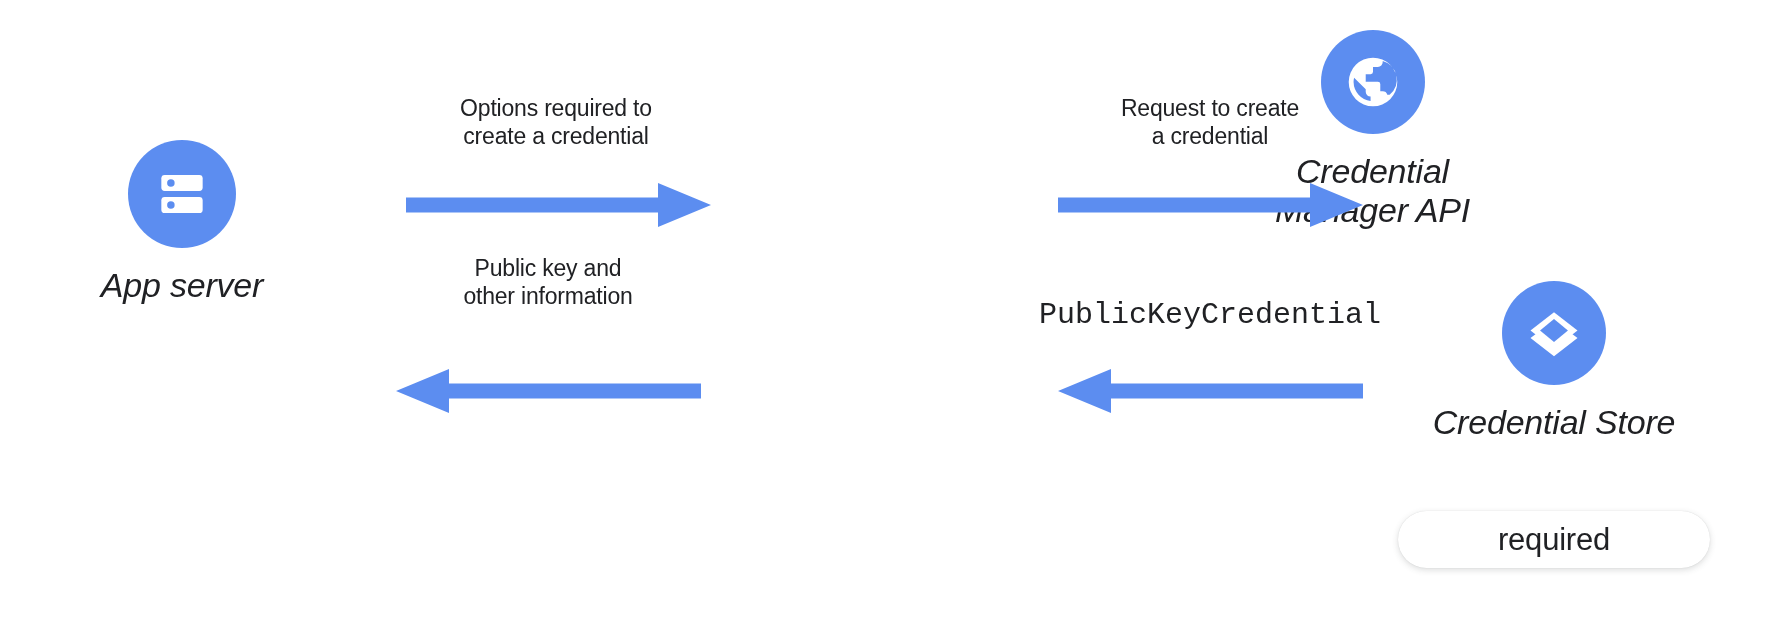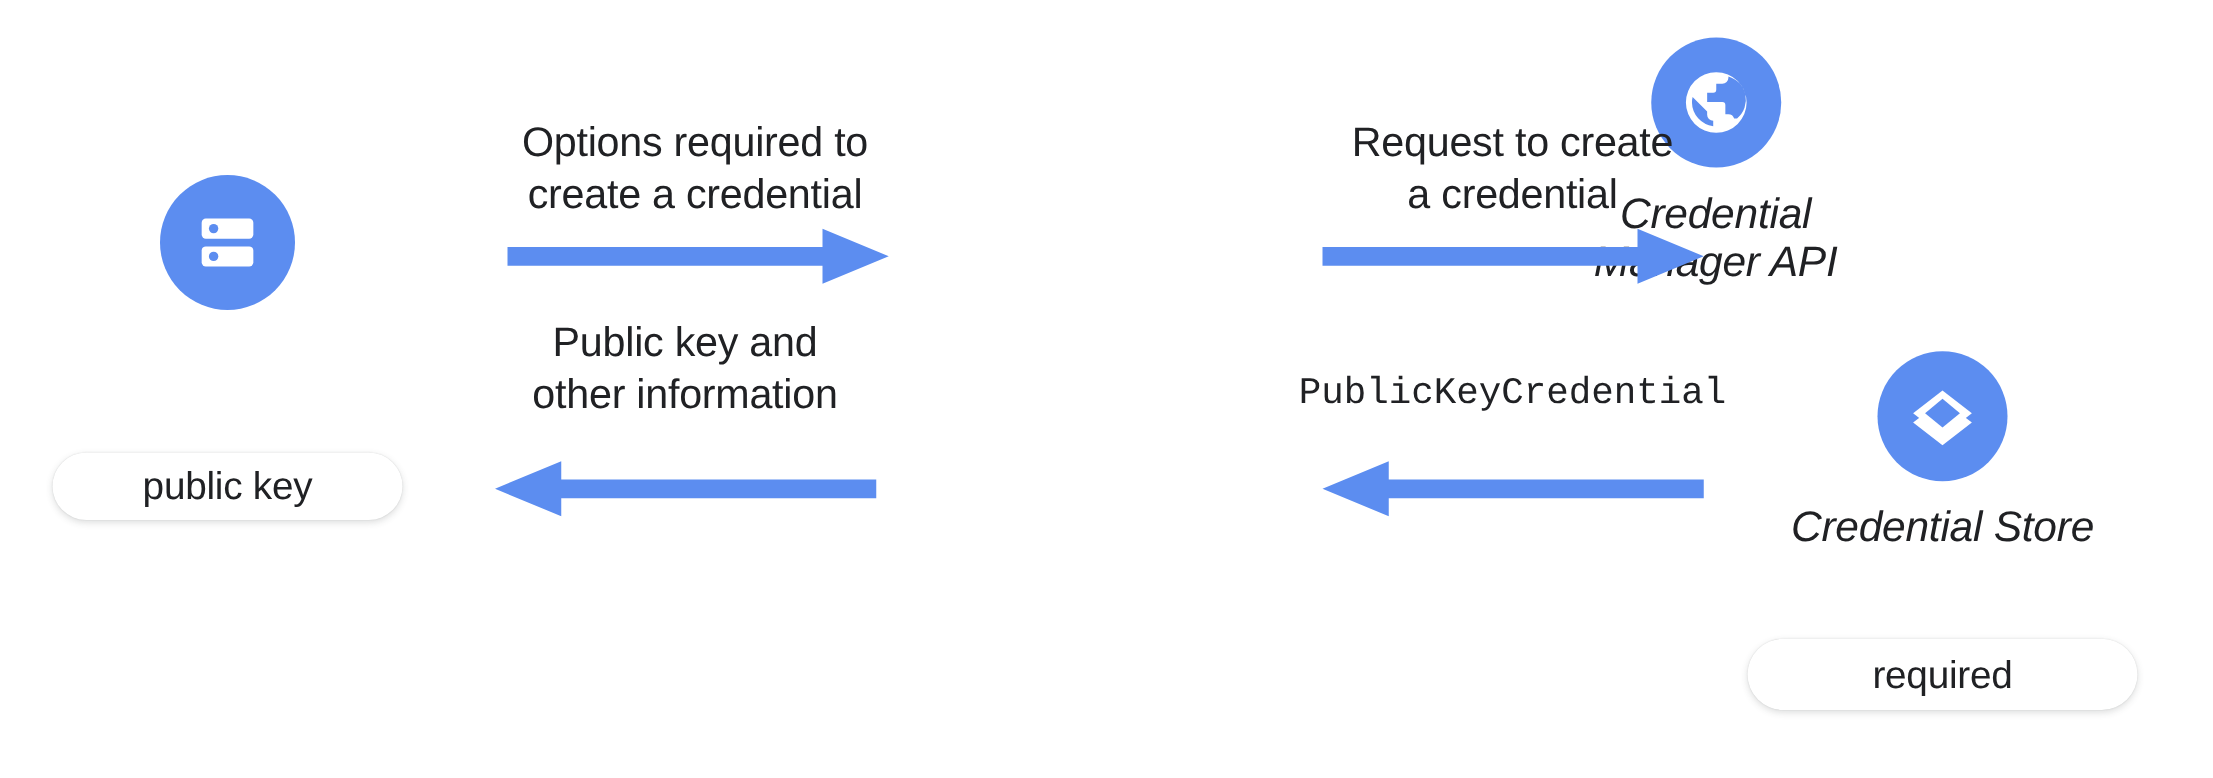--- a/index.html
+++ b/index.html
@@ -51,21 +51,21 @@
     color: #202124;
     font-size: 31px;
     letter-spacing: -0.2px;
   }
   .arrow-group {
     position: absolute;
   }
   .arrow-label {
     position: absolute;
     color: #202124;
-    font-size: 33px;
+    font-size: 23px;
     line-height: 1.23;
     text-align: center;
     white-space: pre-line;
     letter-spacing: -0.2px;
   }
   .arrow-label.mono {
     font-family: "Liberation Mono", monospace;
     font-size: 30px;
     letter-spacing: 0px;
   }
@@ -78,25 +78,23 @@
 
   <div class="node" style="left:42px; top:140px; width:280px;">
     <div class="circle" style="width:108px; height:108px;">
       <svg width="62" height="62" viewBox="0 0 24 24" aria-hidden="true">
         <rect x="4" y="4.6" width="16" height="6.2" rx="1.3" fill="#ffffff"></rect>
         <circle cx="7.7" cy="7.7" r="1.45" fill="#5c8df0"></circle>
         <rect x="4" y="13.2" width="16" height="6.2" rx="1.3" fill="#ffffff"></rect>
         <circle cx="7.7" cy="16.3" r="1.45" fill="#5c8df0"></circle>
       </svg>
     </div>
+    <div class="node-label" style="margin-top:18px;">App server</div>
   </div>
 
-  <div class="pill" style="left:42px; top:362px; width:280px; height:54px;">
-    <span>public key</span>
-  </div>
 
 
   <div class="node" style="left:1230px; top:30px; width:285px;">
     <div class="circle" style="width:104px; height:104px;">
       <svg width="62" height="62" viewBox="0 0 24 24" aria-hidden="true">
         <path d="M12 2.6A9.4 9.4 0 1 0 21.4 12 9.41 9.41 0 0 0 12 2.6zm-.94 16.73a7.53 7.53 0 0 1-6.58-7.33 7.4 7.4 0 0 1 .2-1.68l4.5 4.5v.94a1.88 1.88 0 0 0 1.88 1.88zm6.48-2.39a1.86 1.86 0 0 0-1.78-1.32h-.94v-2.82a.94.94 0 0 0-.94-.94H9.18V9h1.88a.94.94 0 0 0 .94-.94V6.18h1.88a1.88 1.88 0 0 0 1.88-1.88v-.39a7.52 7.52 0 0 1 2.68 13.03z" fill="#ffffff"></path>
       </svg>
     </div>
     <div class="node-label" style="margin-top:18px;">Credential
 Manager API</div>

